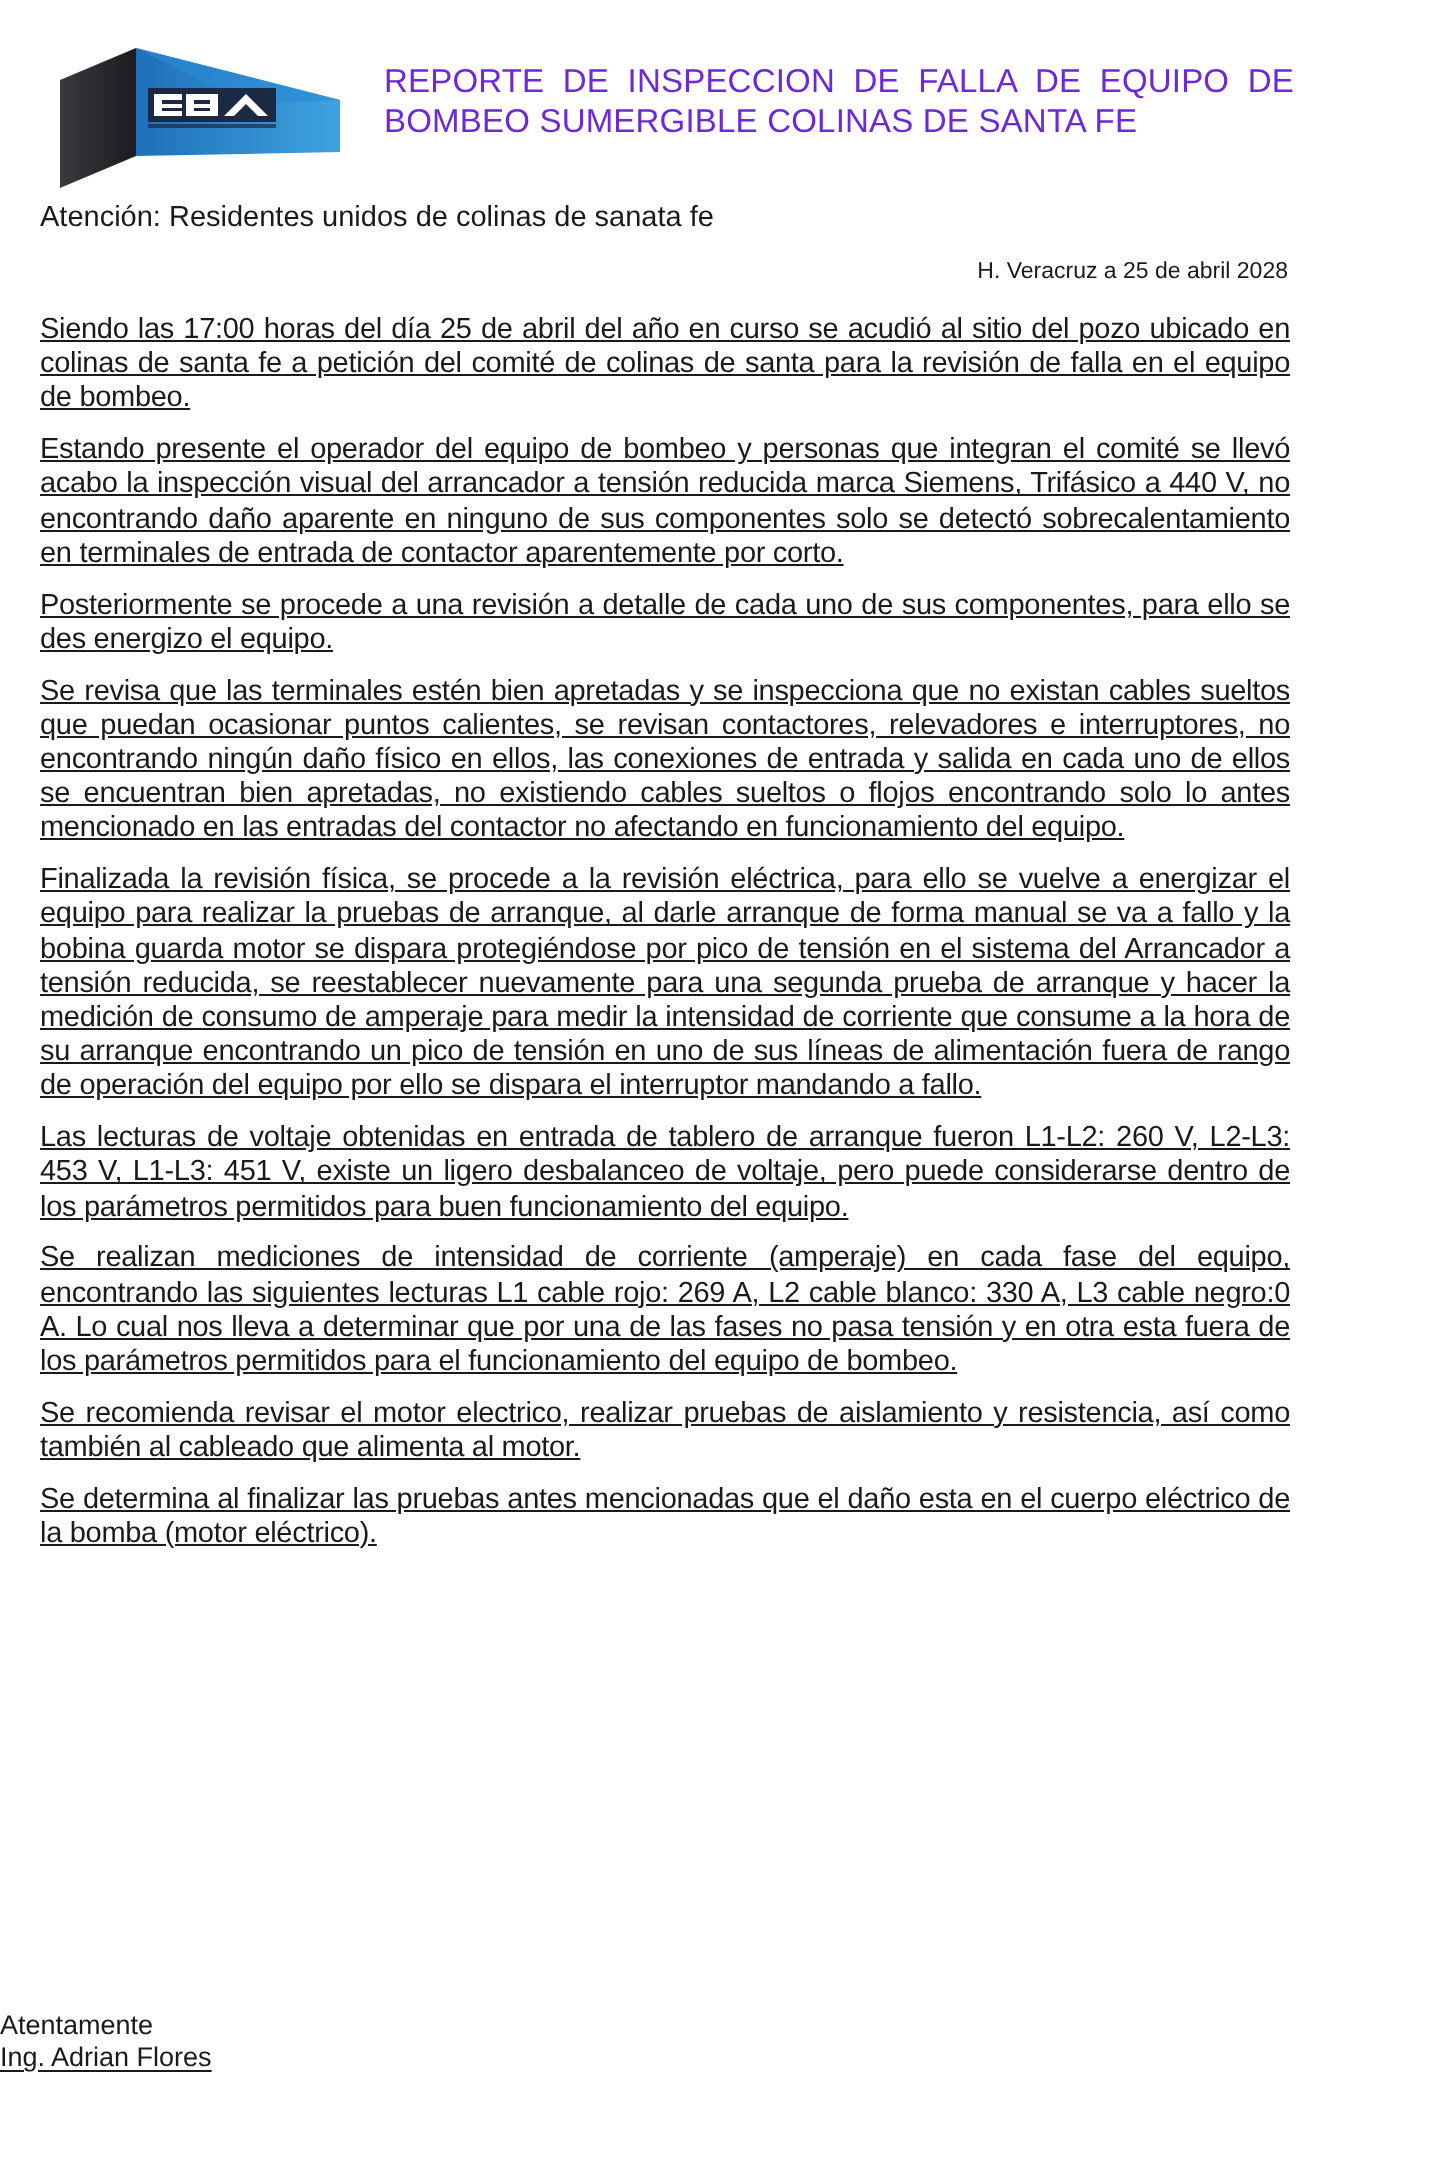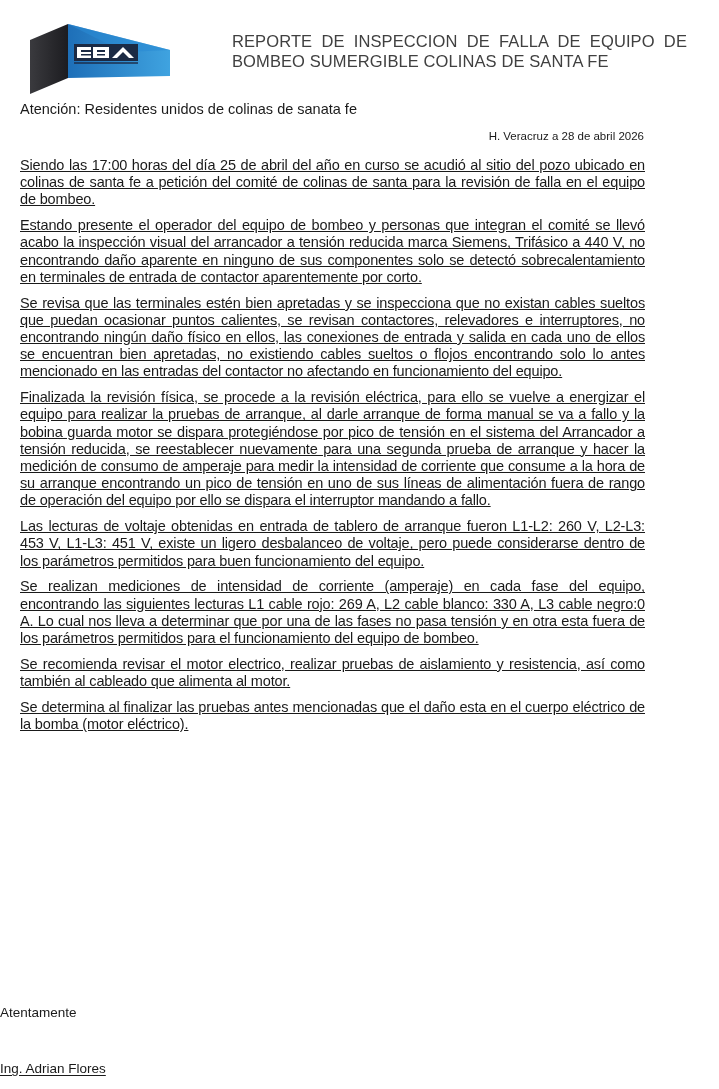--- a/index.html
+++ b/index.html
@@ -3,35 +3,35 @@
   <meta charset="utf-8">
   <style>
     html, body { margin: 0; padding: 0; background: #ffffff; }
     body {
       width: 719px; height: 1089px; position: relative; overflow: hidden;
       font-family: "Liberation Sans", sans-serif; color: #1a1a1a;
     }
     .logo { position: absolute; left: 28px; top: 22px; width: 146px; height: 74px; }
     .title {
       position: absolute; left: 192px; top: 31px; width: 455px;
-      font-size: 16.5px; line-height: 20px; letter-spacing: 0.1px; color: #404040;
-      text-align: justify; text-align-last: left; margin-left: 40px;
+      font-size: 16.5px; line-height: 20px; letter-spacing: 0.1px; color: #6d28d9;
+      text-align: justify; text-align-last: left;
     }
     .attention { position: absolute; left: 20px; top: 100px; font-size: 14.5px; line-height: 18px; text-align: right; }
     .date { position: absolute; right: 75px; top: 129px; font-size: 11.5px; line-height: 14px; }
     .body-text {
       position: absolute; left: 20px; top: 157px; width: 625px;
       font-size: 14.5px; line-height: 17.2px; letter-spacing: -0.15px; text-decoration: underline;
     }
     .body-text p { margin: 0 0 8.6px 0; text-align: justify; }
     .signature {
       position: absolute; left: 0; top: 1005px; width: 620px; text-align: left;
       font-size: 13.5px; line-height: 16px;
     }
-    .signature .name { text-decoration: underline; text-underline-offset: 2px; margin-top: 40px; }
+    .signature .name { text-decoration: underline; text-underline-offset: 2px; }
   </style>
 </head>
 <body>
 
 <div class="logo">
   <svg width="146" height="74" viewBox="0 0 146 74">
     <defs>
       <linearGradient id="blueGrad" x1="0" y1="0" x2="1" y2="0">
         <stop offset="0" stop-color="#1e6fb8"></stop>
         <stop offset="1" stop-color="#3fa3e0"></stop>
@@ -54,25 +54,26 @@
     <polygon points="84,36 95,25 106,36" fill="#ffffff"></polygon>
     <polygon points="89,36 95,30 101,36" fill="#1b2a44"></polygon>
     <rect x="46" y="40" width="64" height="2" fill="#1b2a44" opacity="0.7"></rect>
   </svg>
 </div>
 
 <div class="title">REPORTE DE INSPECCION DE FALLA DE EQUIPO DE BOMBEO SUMERGIBLE COLINAS DE SANTA FE</div>
 
 <div class="attention">Atención: Residentes unidos de colinas de sanata fe</div>
 
-<div class="date">H. Veracruz a 28 de abril 2026</div>
+<div class="date">H. Veracruz a 25 de abril 2028</div>
 
 <div class="body-text">
   <p>Siendo las 17:00 horas del día 25 de abril del año en curso se acudió al sitio del pozo ubicado en colinas de santa fe a petición del comité de colinas de santa para la revisión de falla en el equipo de bombeo.</p>
   <p>Estando presente el operador del equipo de bombeo y personas que integran el comité se llevó acabo la inspección visual del arrancador a tensión reducida marca Siemens, Trifásico a 440 V, no encontrando daño aparente en ninguno de sus componentes solo se detectó sobrecalentamiento en terminales de entrada de contactor aparentemente por corto.</p>
+  <p>Posteriormente se procede a una revisión a detalle de cada uno de sus componentes, para ello se des energizo el equipo.</p>
   <p>Se revisa que las terminales estén bien apretadas y se inspecciona que no existan cables sueltos que puedan ocasionar puntos calientes, se revisan contactores, relevadores e interruptores, no encontrando ningún daño físico en ellos, las conexiones de entrada y salida en cada uno de ellos se encuentran bien apretadas, no existiendo cables sueltos o flojos encontrando solo lo antes mencionado en las entradas del contactor no afectando en funcionamiento del equipo.</p>
   <p>Finalizada la revisión física, se procede a la revisión eléctrica, para ello se vuelve a energizar el equipo para realizar la pruebas de arranque, al darle arranque de forma manual se va a fallo y la bobina guarda motor se dispara protegiéndose por pico de tensión en el sistema del Arrancador a tensión reducida, se  reestablecer nuevamente para una segunda prueba de arranque y hacer la medición de consumo de amperaje para medir la intensidad de corriente que consume a la hora de su arranque encontrando un pico de tensión en uno de sus líneas de alimentación fuera de rango de operación del equipo por ello se dispara el interruptor mandando a fallo.</p>
   <p>Las lecturas de voltaje obtenidas en entrada de tablero de arranque fueron L1-L2: 260 V, L2-L3: 453 V, L1-L3: 451 V, existe un ligero desbalanceo de voltaje, pero puede considerarse dentro de los parámetros permitidos para buen funcionamiento del equipo.</p>
   <p>Se realizan mediciones de intensidad de corriente (amperaje) en cada fase del equipo, encontrando las siguientes lecturas L1 cable rojo: 269 A, L2 cable blanco: 330 A, L3 cable negro:0 A. Lo cual nos lleva a determinar que por una de las fases no pasa tensión y en otra esta fuera de los parámetros permitidos para el funcionamiento del equipo de bombeo.</p>
   <p>Se recomienda revisar el motor electrico, realizar pruebas de aislamiento y resistencia, así como también al cableado que alimenta al motor.</p>
   <p>Se determina al finalizar las pruebas antes mencionadas que el daño esta en el cuerpo eléctrico de la bomba (motor eléctrico).</p>
 </div>
 
 <div class="signature">
   <div>Atentamente</div>

